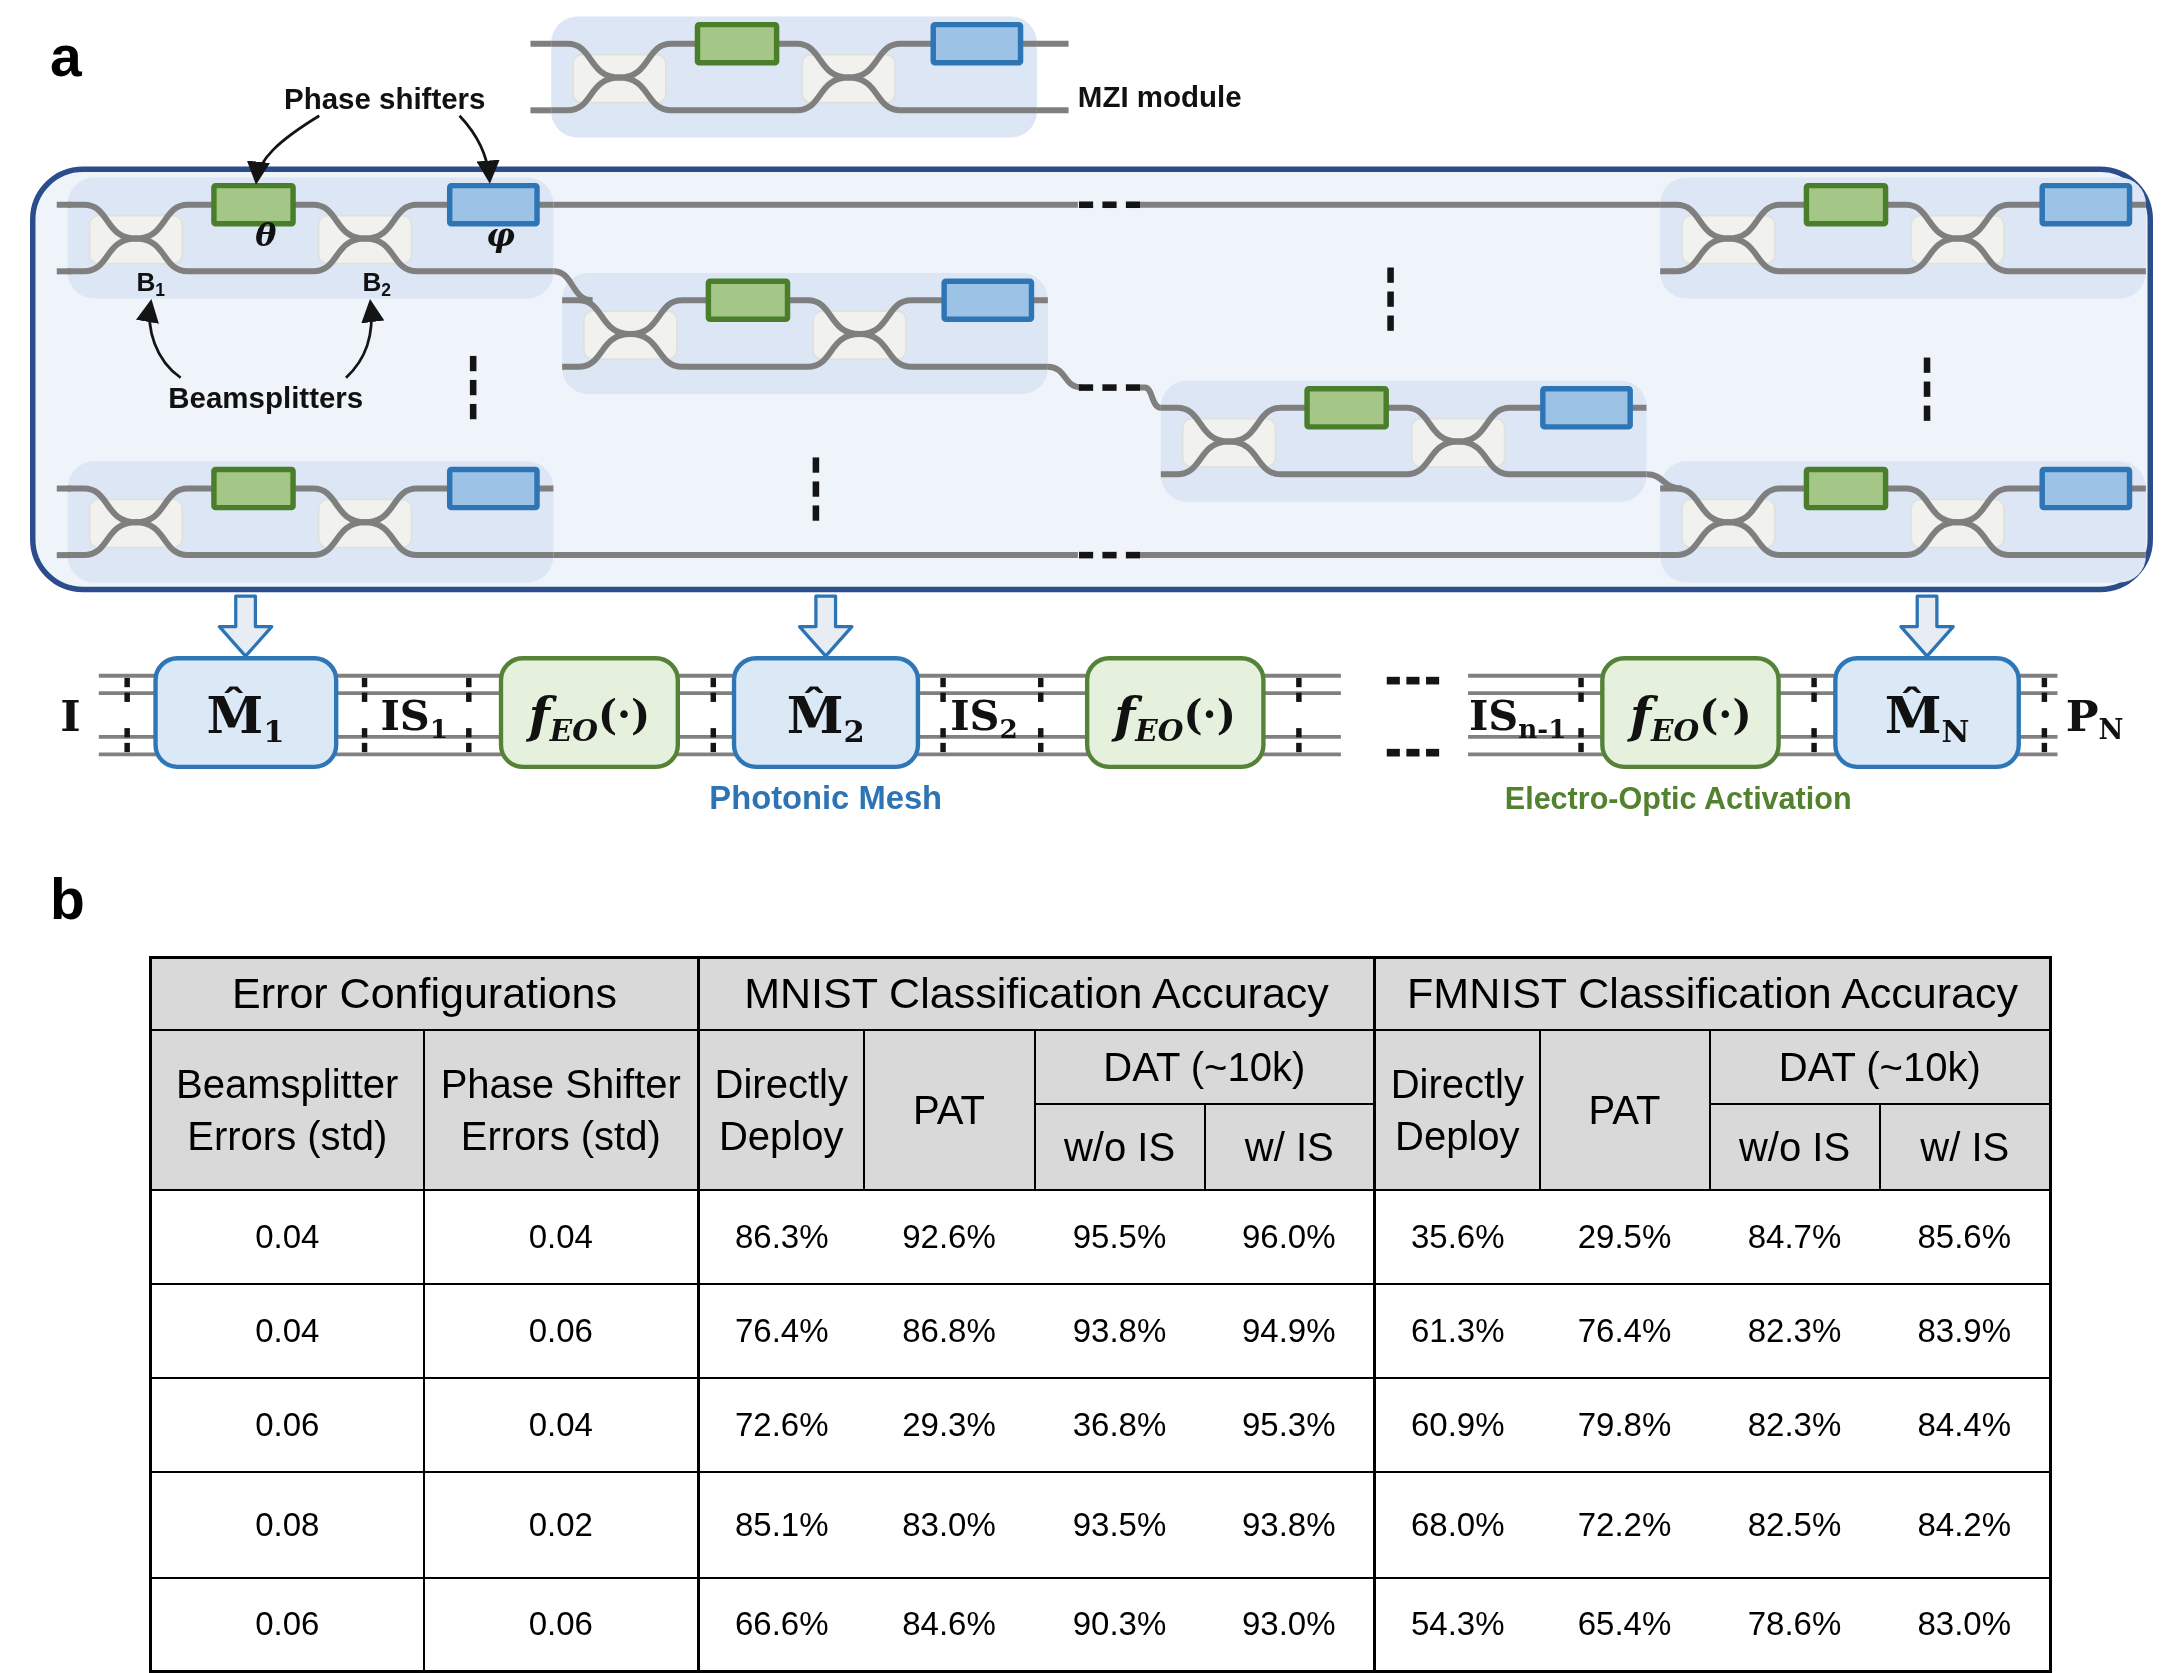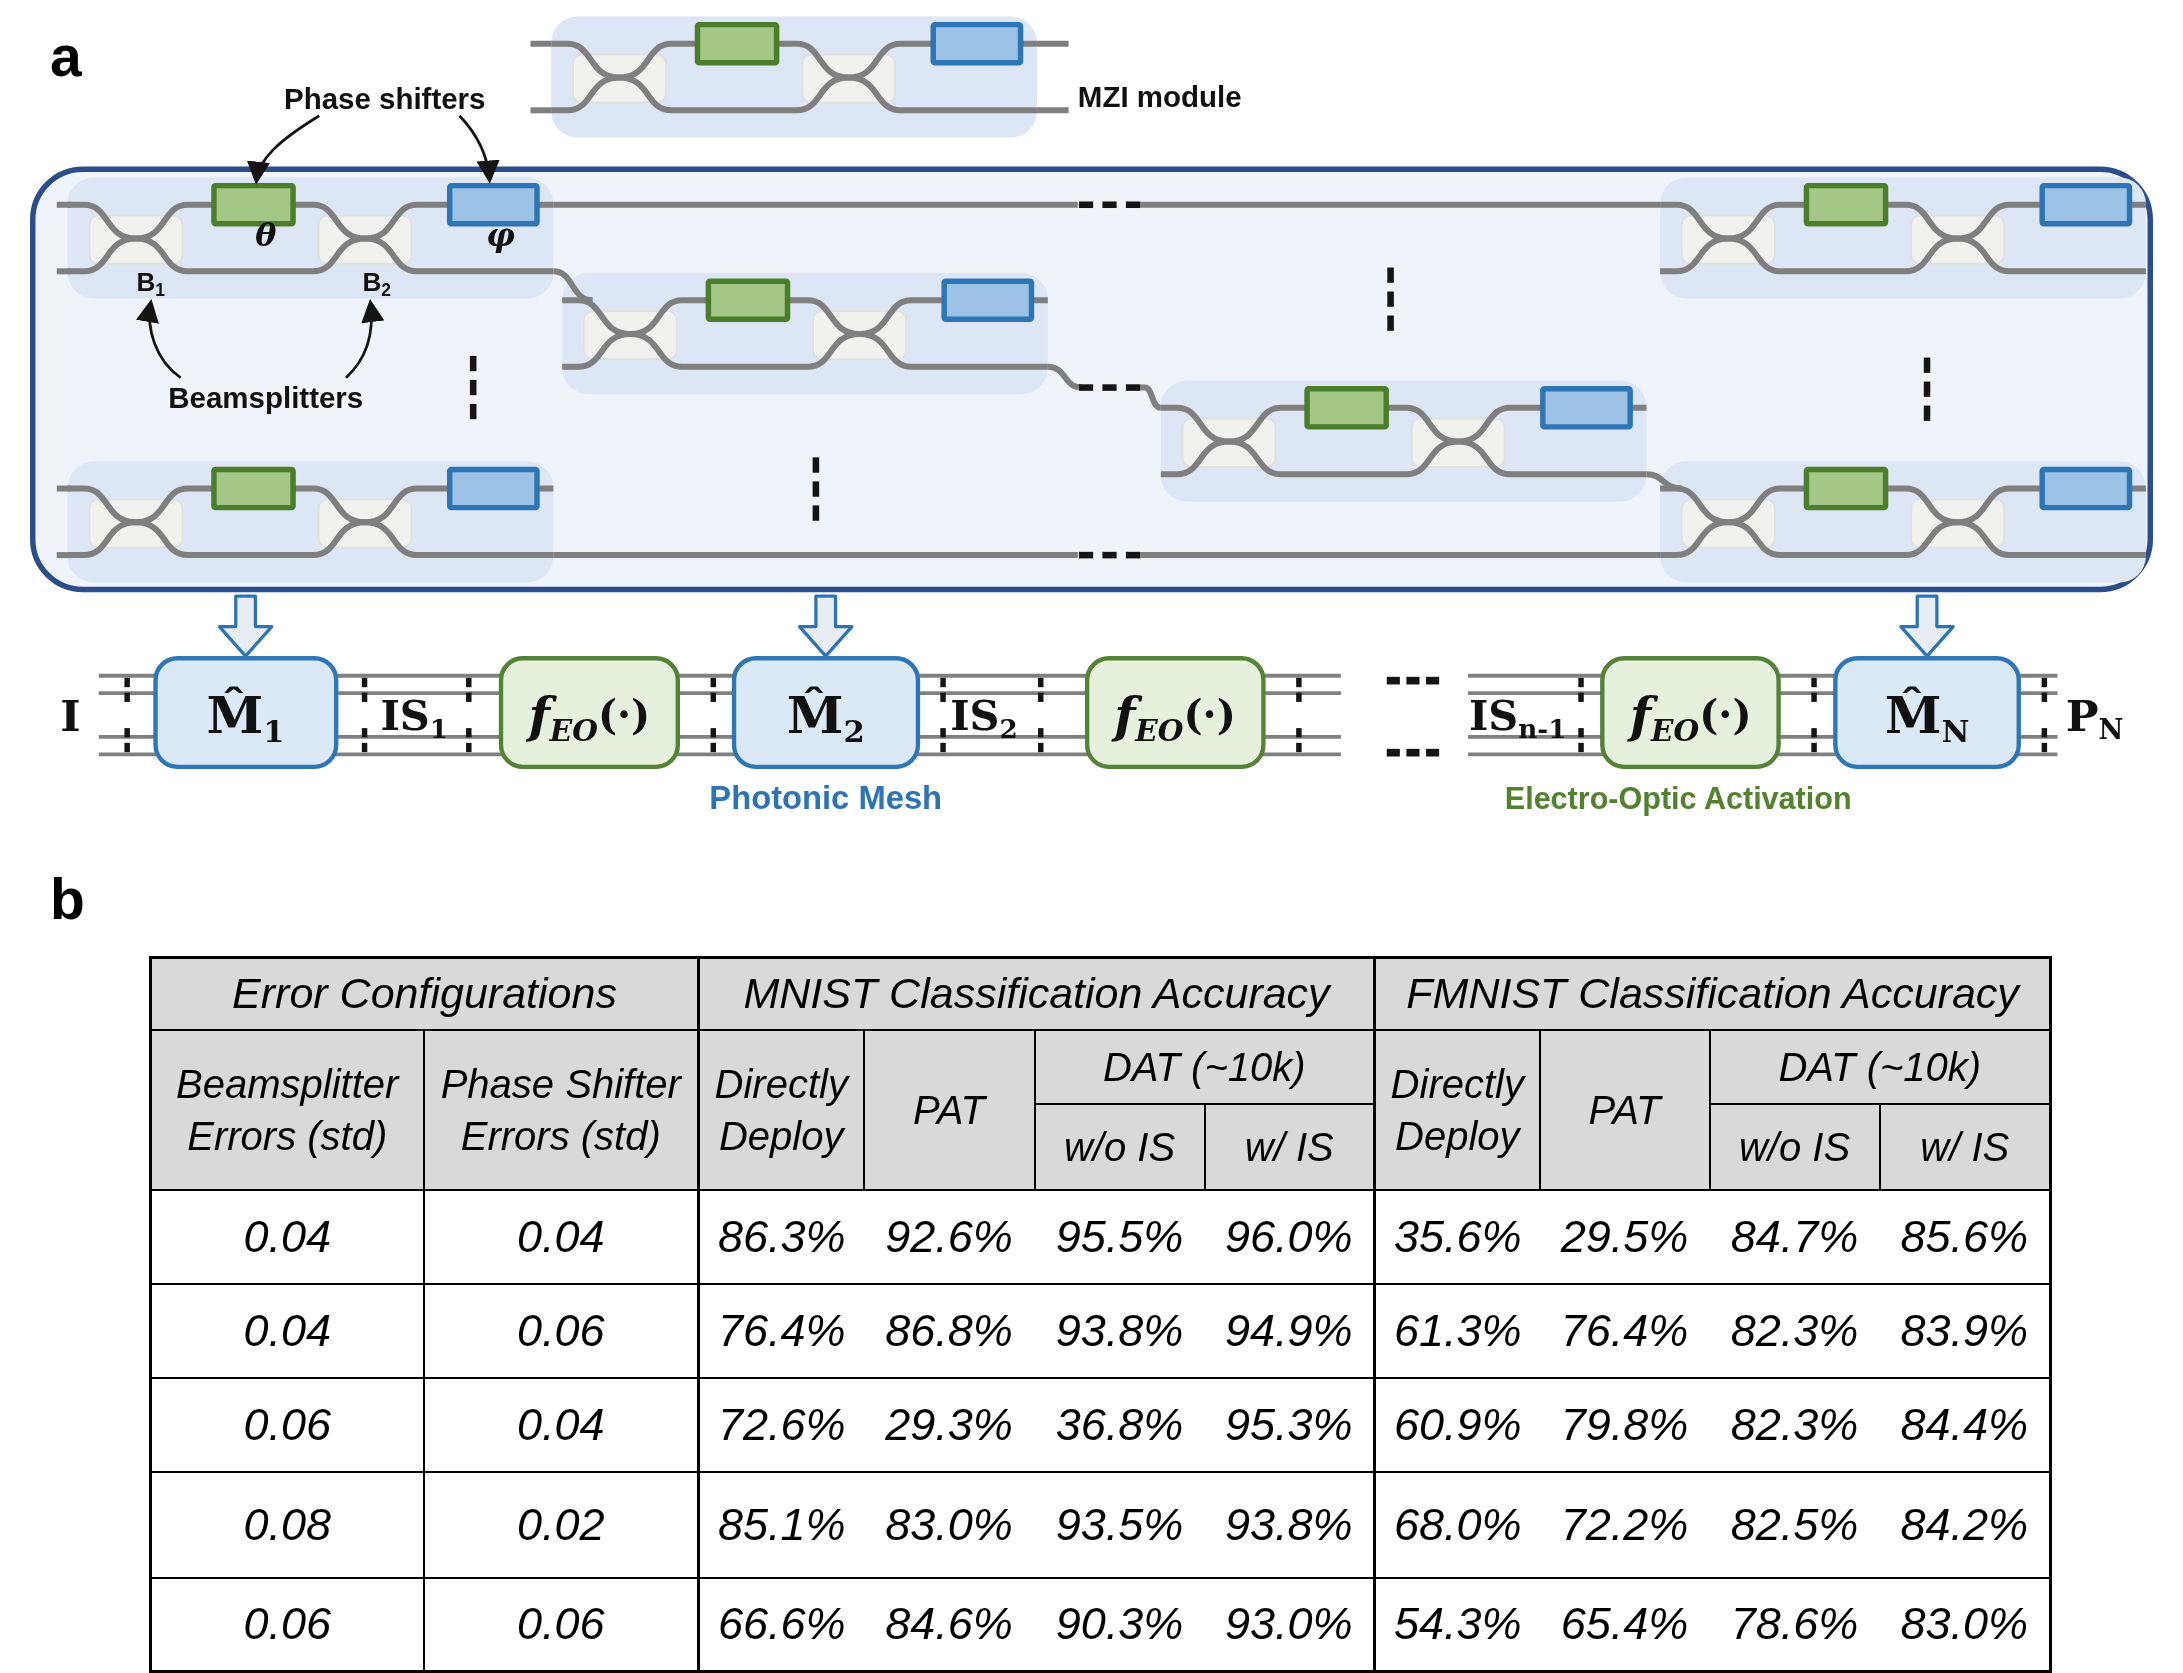--- a/index.html
+++ b/index.html
@@ -35,25 +35,25 @@
   .psb{fill:#9cc3e6;stroke:#2e75b6;stroke-width:10;}
   .meshbox{fill:#eff4fa;stroke:#2b4d8c;stroke-width:10;}
   .mbox{fill:#dbe9f7;stroke:#2e76b6;stroke-width:8;}
   .fbox{fill:#e5f0dd;stroke:#548236;stroke-width:8;}
   .bigarrow{fill:#e8edf3;stroke:#2d74b5;stroke-width:6;stroke-linejoin:round;}
   .ann{stroke:#141414;stroke-width:5;fill:none;}
   .dot{fill:#141414;}
 
   table.results{position:absolute;left:149px;top:956px;width:1902px;
     border-collapse:collapse;table-layout:fixed;background:#fff;
-    border:3.8px solid #000;font-style:italic;}
+    border:3.8px solid #000;}
   table.results th{background:#d9d9d9;border:2.2px solid #000;font-weight:normal;
     font-size:40px;line-height:1.3;text-align:center;padding:0;}
   table.results th.grp{font-size:43px;}
-  table.results td{font-size:45px;text-align:center;padding:0;
+  table.results td{font-size:33px;text-align:center;padding:0;
     border-left:0;border-right:0;border-top:2.7px solid #000;border-bottom:0;}
   table.results td.sep{border-right:2.2px solid #000;}
   table.results .sec{border-left:3.8px solid #000 !important;}
 </style>
 </head>
 <body>
 
 <div class="stage">
 
   <div class="panel-label" id="label-a">a</div>

